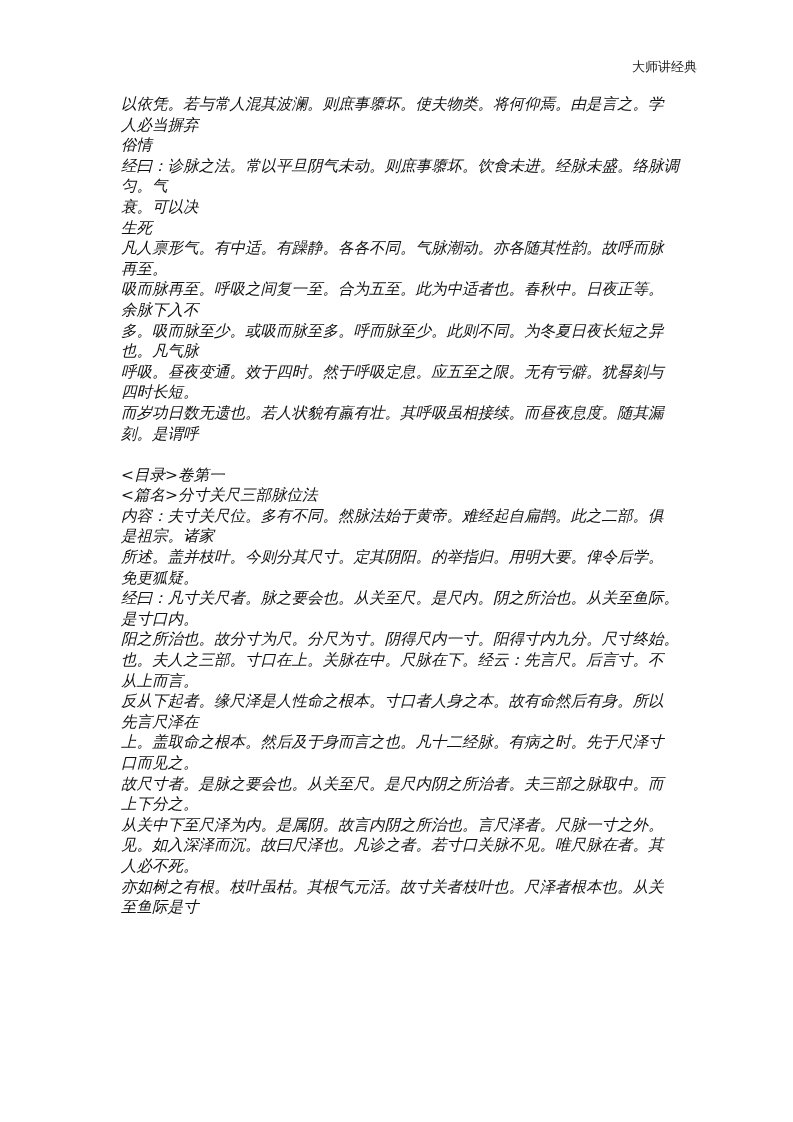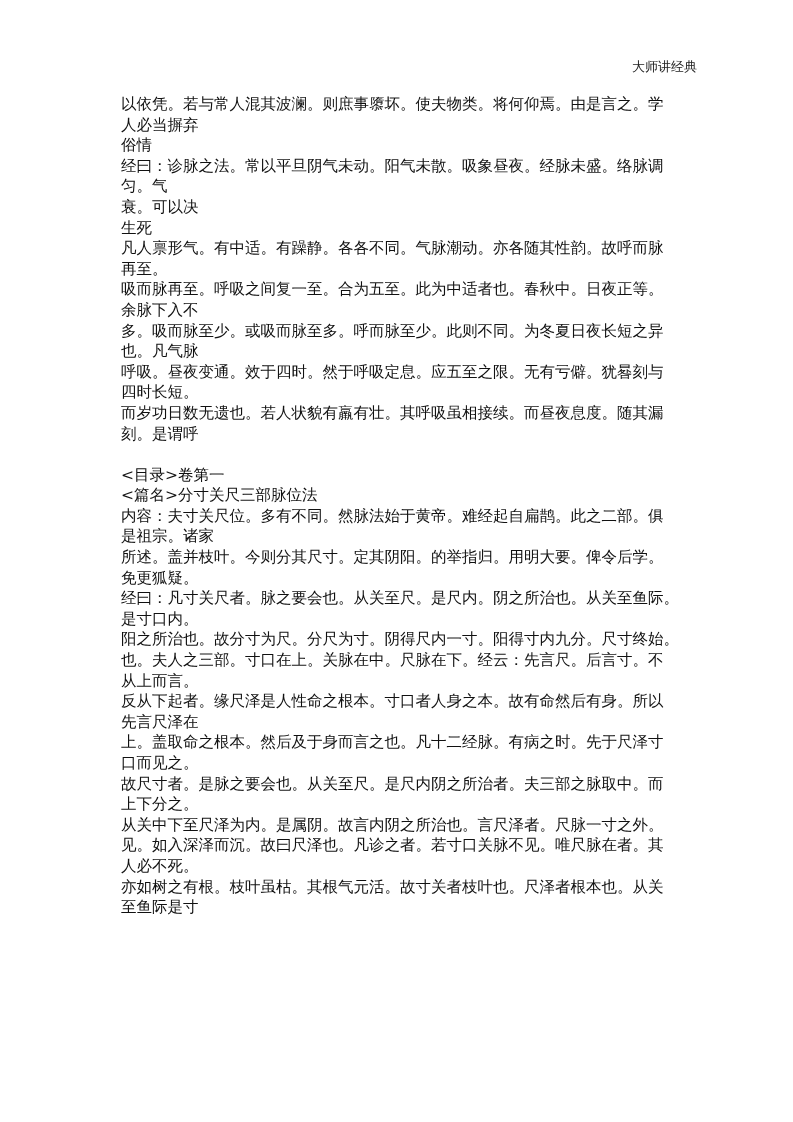--- a/index.html
+++ b/index.html
@@ -1,32 +1,32 @@
 <!DOCTYPE html>
 <html><head>
   <meta charset="utf-8">
   <style>
     html, body { margin: 0; padding: 0; background: #ffffff; }
     body { width: 793px; height: 1122px; position: relative; overflow: hidden;
       font-family: "DejaVu Serif", "Liberation Serif", serif; color: #111; }
     .header { position: absolute; top: 58px; right: 96px; font-size: 13px; color: #222; }
     .content { position: absolute; left: 121px; top: 94px; width: 560px;
-      font-size: 15.5px; line-height: 20.6px; }
+      font-size: 15.5px; line-height: 20.6px; font-style: italic; }
     .line { white-space: nowrap; display: block; min-height: 20.6px; }
   </style>
 </head>
 <body>
 
 <div class="header">大师讲经典</div>
 
 <div class="content">
   <span class="line">以依凭。若与常人混其波澜。则庶事隳坏。使夫物类。将何仰焉。由是言之。学</span>
   <span class="line">人必当摒弃</span>
   <span class="line">俗情</span>
-  <span class="line">经曰：诊脉之法。常以平旦阴气未动。阳气未散。吸象昼夜。经脉未盛。络脉调</span>
+  <span class="line">经曰：诊脉之法。常以平旦阴气未动。则庶事隳坏。饮食未进。经脉未盛。络脉调</span>
   <span class="line">匀。气</span>
   <span class="line">衰。可以决</span>
   <span class="line">生死</span>
   <span class="line">凡人禀形气。有中适。有躁静。各各不同。气脉潮动。亦各随其性韵。故呼而脉</span>
   <span class="line">再至。</span>
   <span class="line">吸而脉再至。呼吸之间复一至。合为五至。此为中适者也。春秋中。日夜正等。</span>
   <span class="line">余脉下入不</span>
   <span class="line">多。吸而脉至少。或吸而脉至多。呼而脉至少。此则不同。为冬夏日夜长短之异</span>
   <span class="line">也。凡气脉</span>
   <span class="line">呼吸。昼夜变通。效于四时。然于呼吸定息。应五至之限。无有亏僻。犹晷刻与</span>

